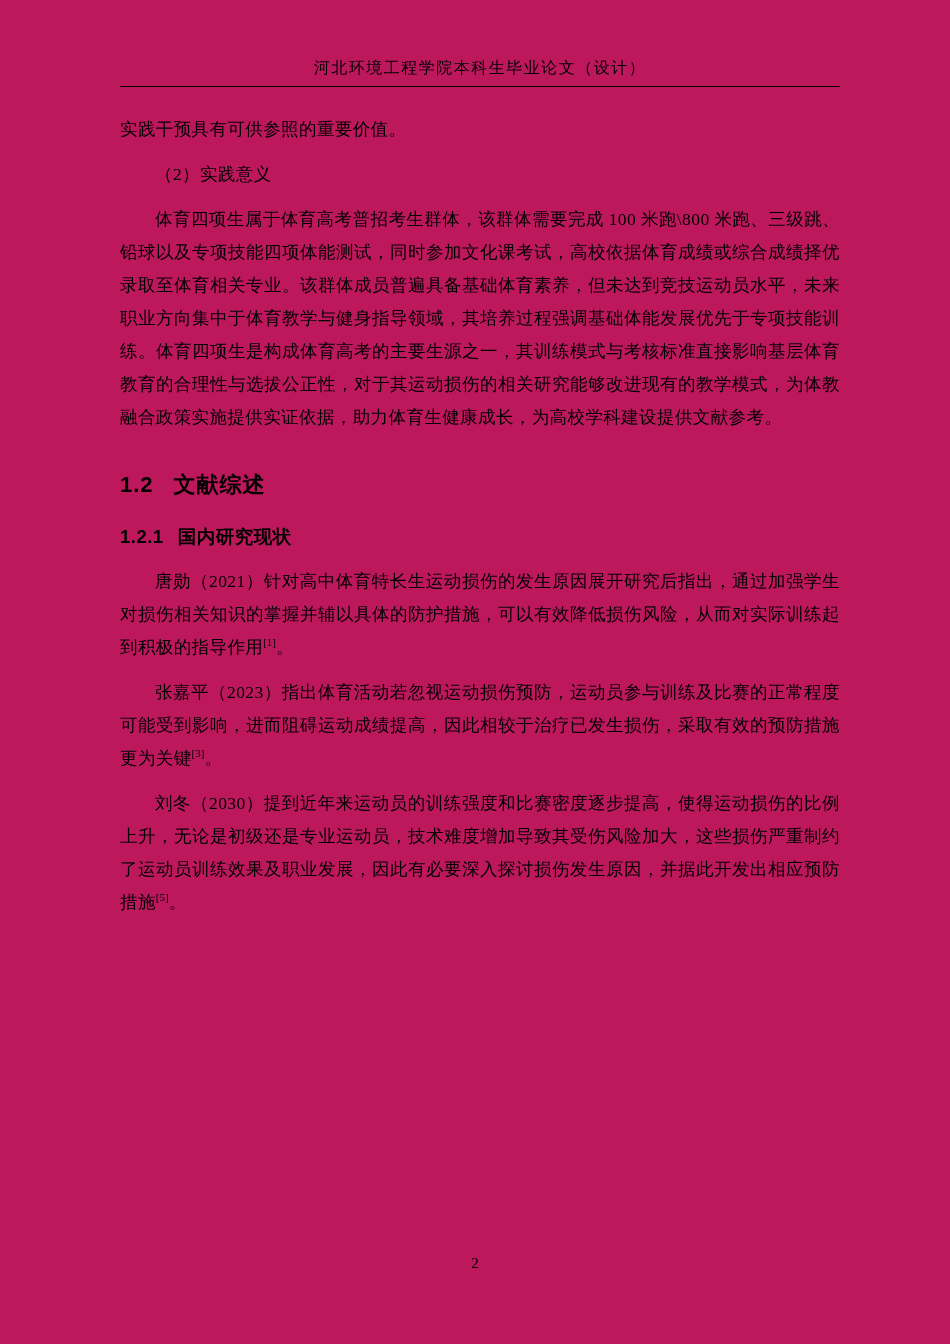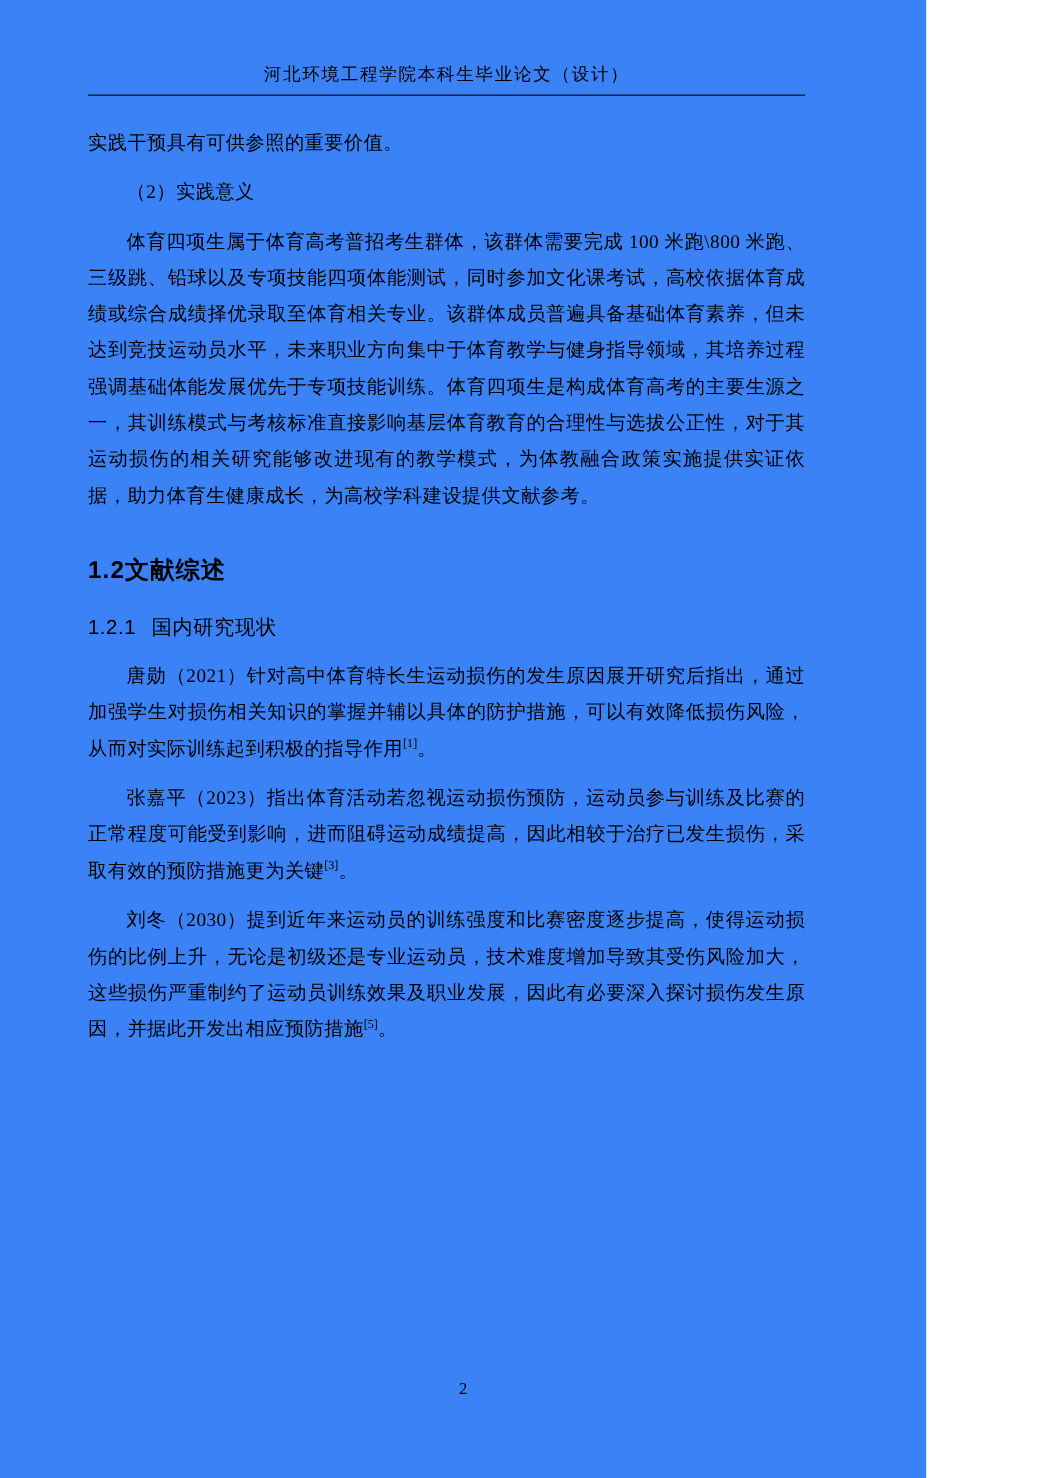--- a/index.html
+++ b/index.html
@@ -6,25 +6,25 @@
   html, body { background: #ffffff; }
   body {
     width: 950px;
     height: 1344px;
     font-family: "Liberation Serif", "DejaVu Serif", serif;
     color: #000000;
     position: relative;
   }
   .page {
     position: relative;
-    width: 842px;
+    width: 950px;
     height: 1344px;
-    padding: 58px 110px 0 80px;
+    padding: 58px 110px 0 120px;
     overflow: hidden;
-    background: #3b82f6;
+    background: #be185d;
   }
   .doc-header { margin-bottom: 26px; }
   .header-title {
     text-align: center;
     font-size: 16px;
     letter-spacing: 1.5px;
     padding-bottom: 7px;
   }
   .header-rule {
     border-bottom: 1.5px solid #000000;
@@ -43,24 +43,24 @@
     letter-spacing: 0;
   }
   .section-heading {
     font-family: "Liberation Sans", "DejaVu Sans", sans-serif;
     font-weight: bold;
     font-size: 22px;
     margin-top: 36px;
     margin-bottom: 24px;
     letter-spacing: 1px;
   }
-  .section-heading .num { }
+  .section-heading .num { margin-right: 20px; }
   .subsection-heading {
     font-family: "Liberation Sans", "DejaVu Sans", sans-serif;
-    font-weight: normal;
+    font-weight: bold;
     font-size: 18.5px;
     margin-bottom: 16px;
     letter-spacing: 0.5px;
   }
   .subsection-heading .num { margin-right: 14px; }
   .page-footer {
     position: absolute;
     left: 0;
     right: 0;
     bottom: 72px;

